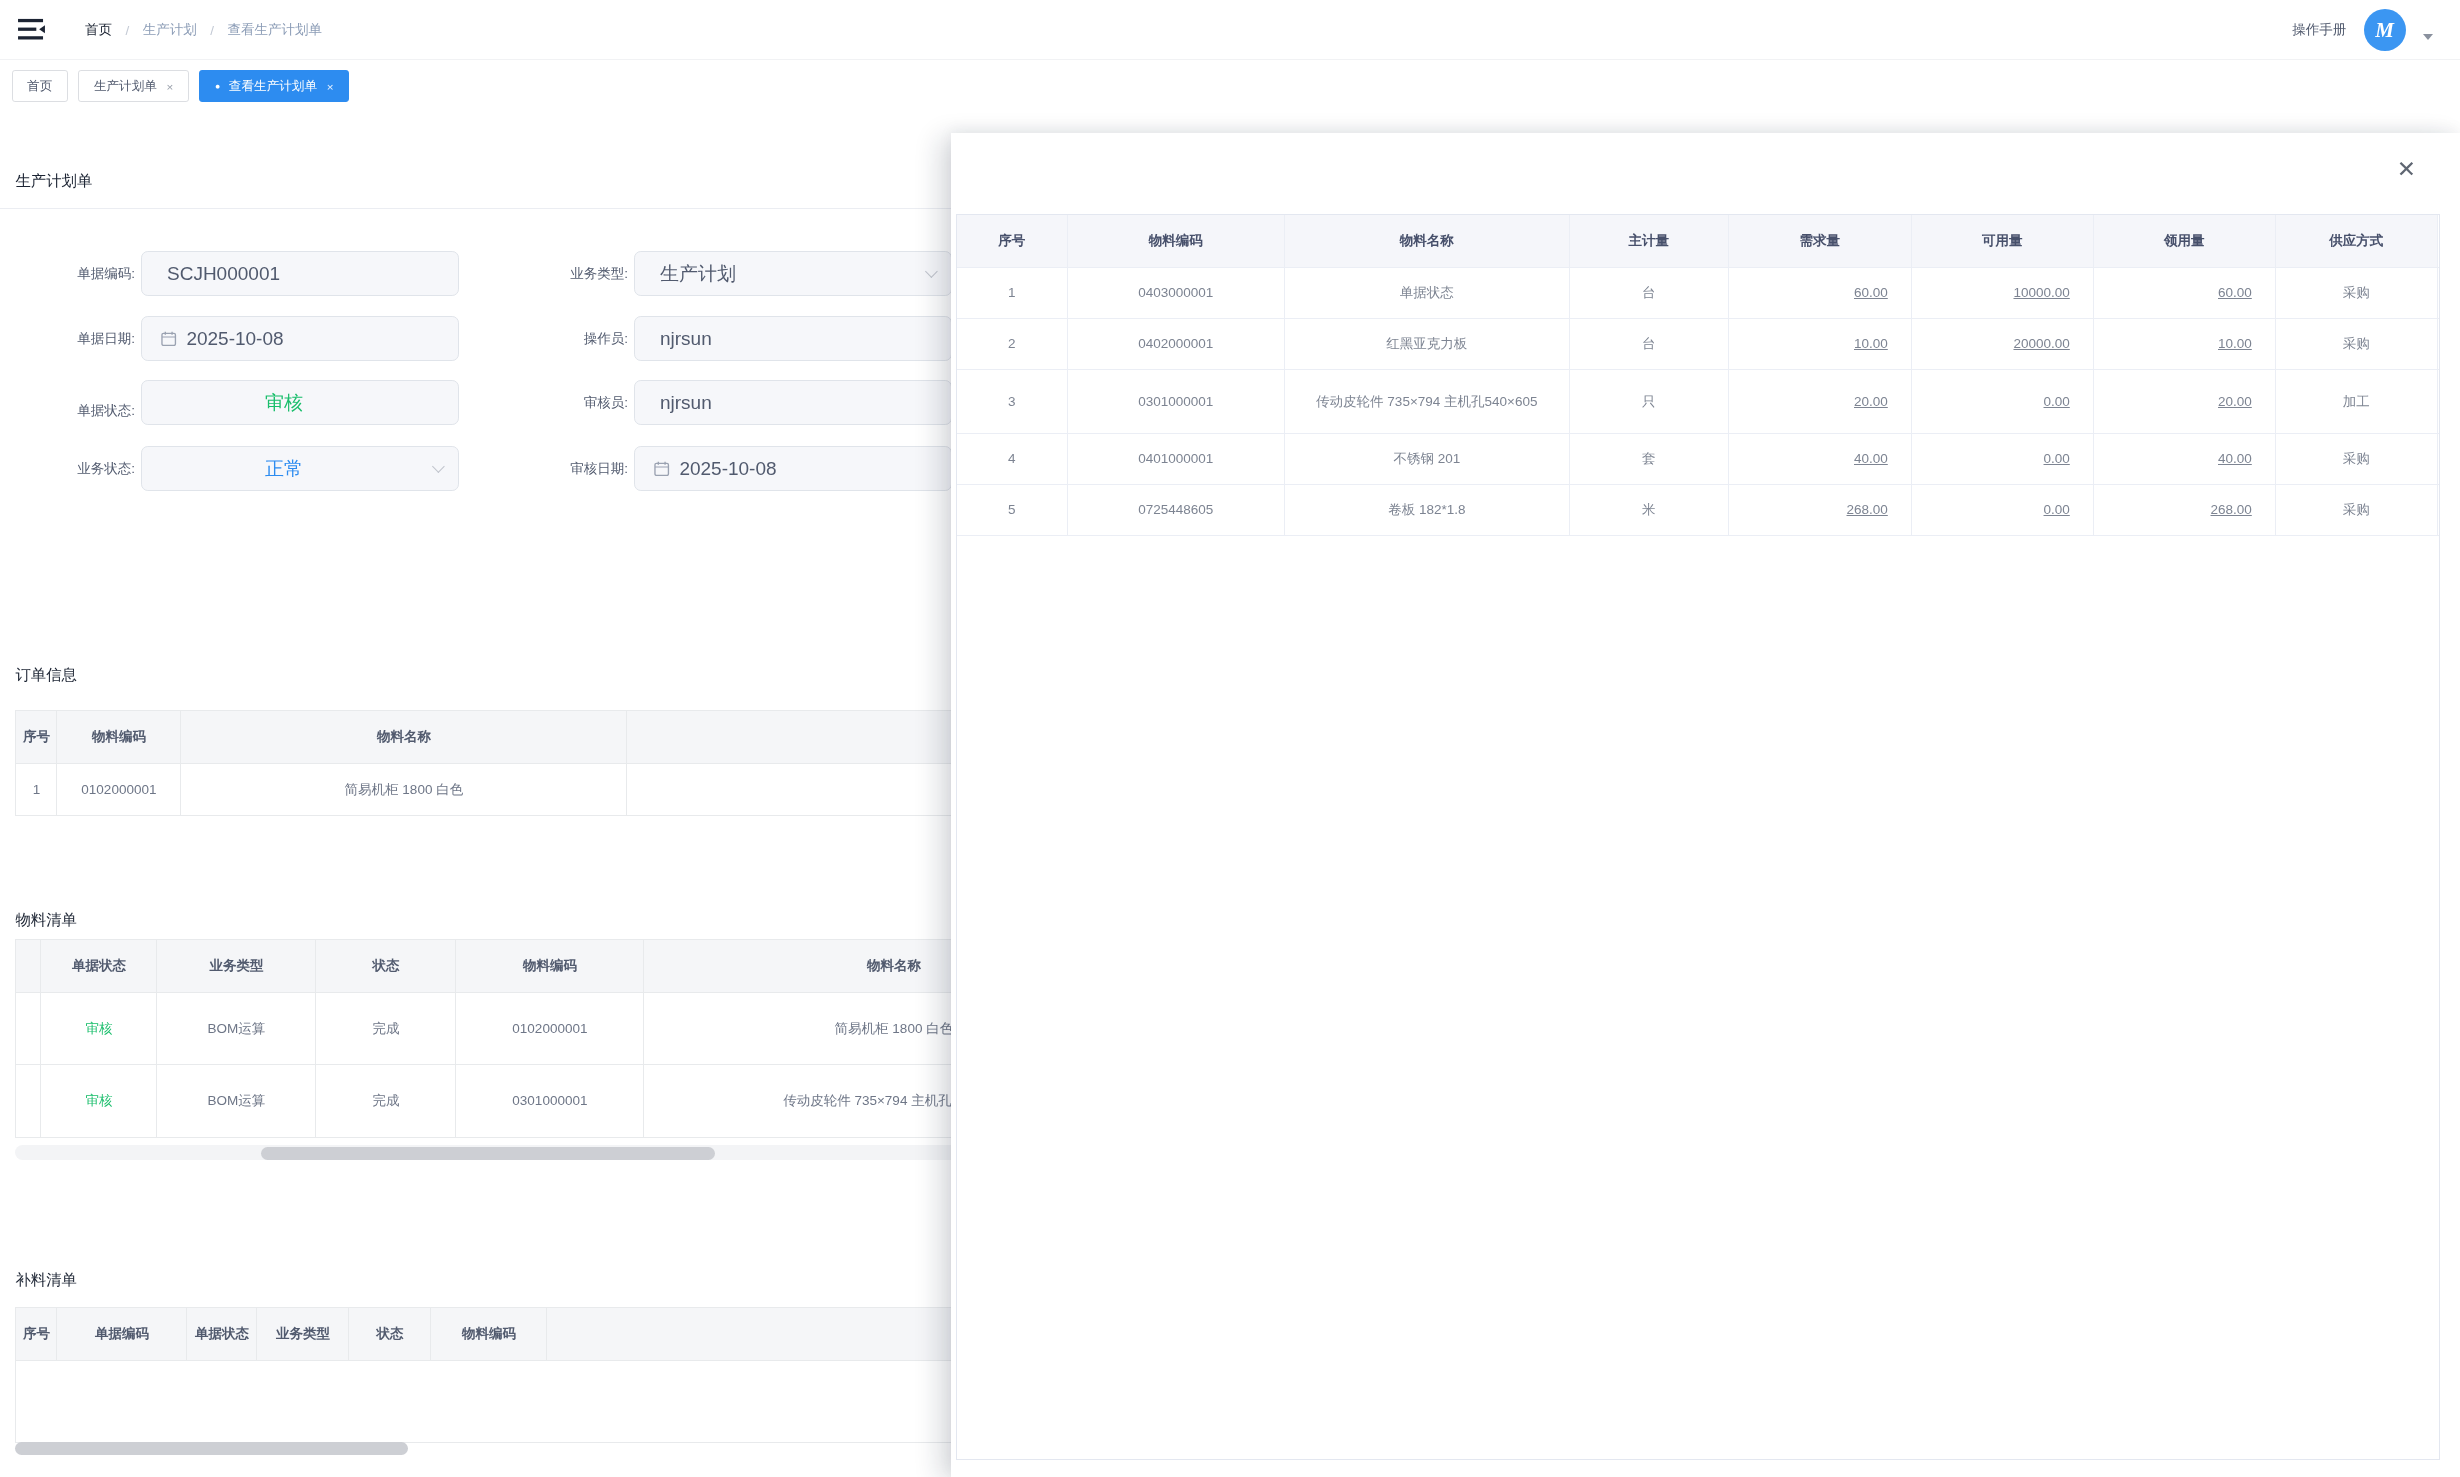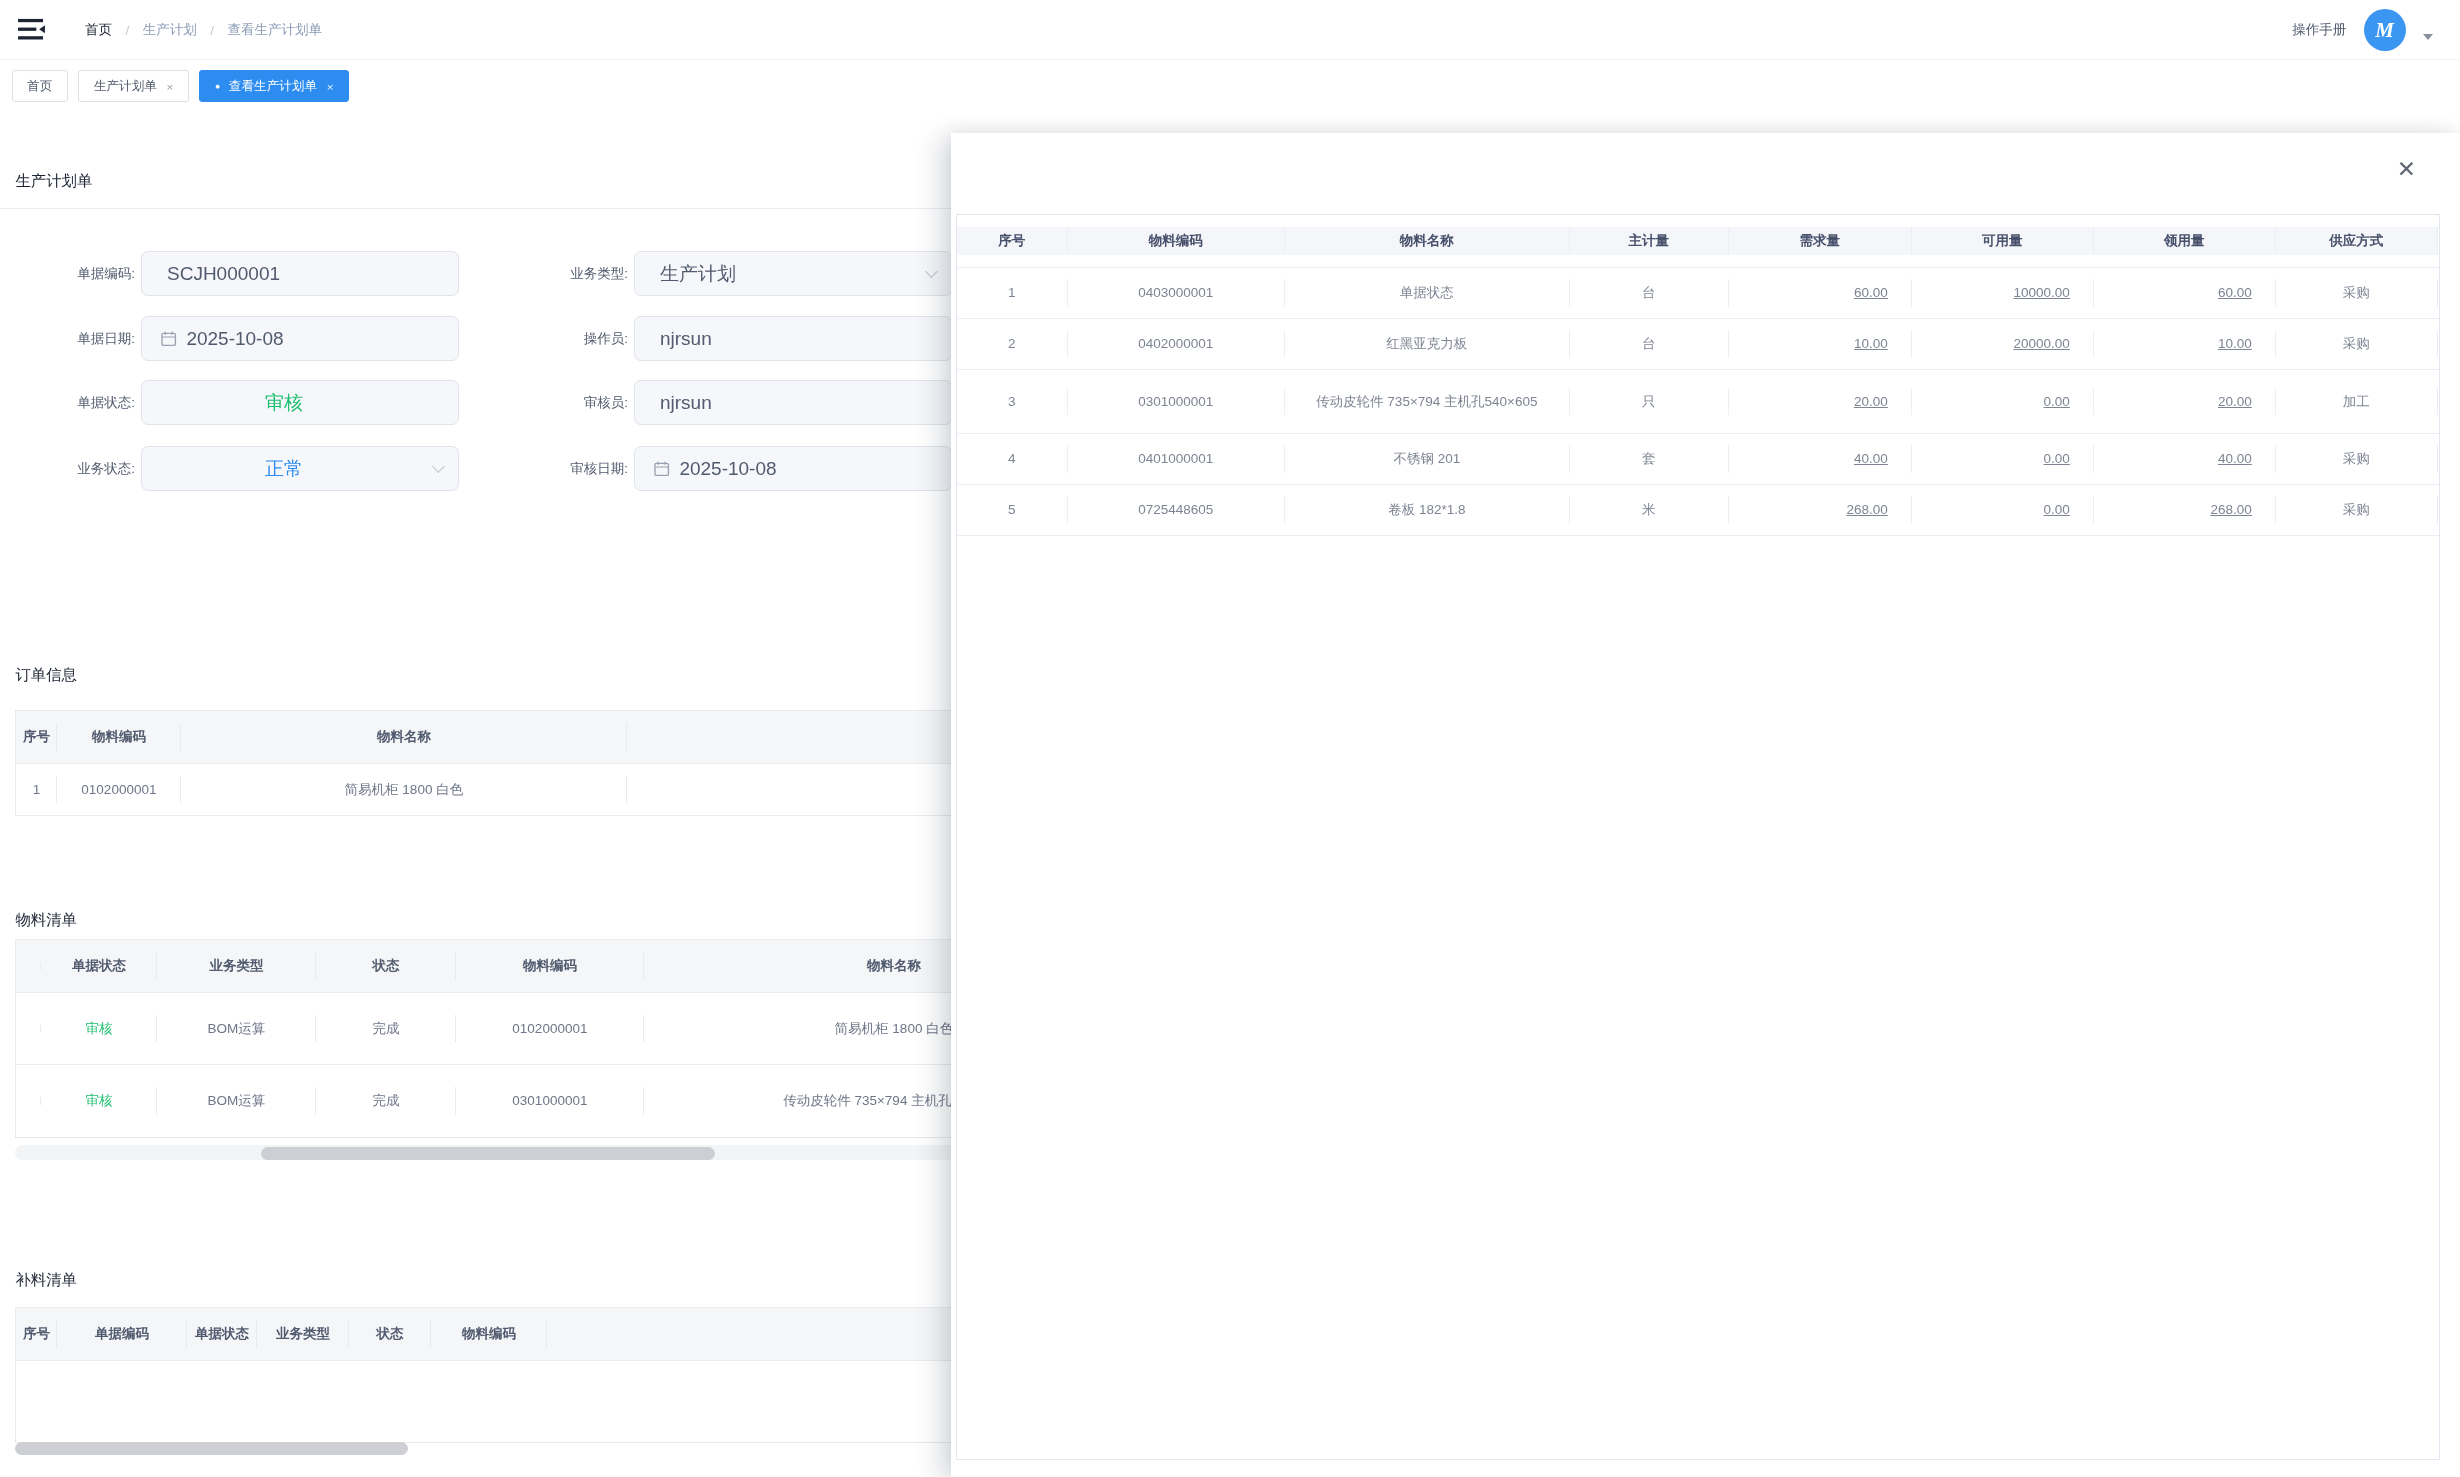--- a/index.html
+++ b/index.html
@@ -34,21 +34,21 @@
   .form-label { position:absolute; width:135px; height:45px; line-height:45px; text-align:right; font-size:13.5px; color:#515a6e; }
   .form-input { position:absolute; width:318px; height:45px; background:#f6f7fa; border:1px solid #e0e4ea; border-radius:6.8px; display:flex; align-items:center; padding-left:25px; font-size:19px; color:#515a6e; overflow:hidden; }
   .form-input.indent { padding-left:123px; }
   .form-input .chevron { position:absolute; right:17.4px; width:8.7px; height:8.7px; border-right:1.5px solid #c0c4cc; border-bottom:1.5px solid #c0c4cc; transform:rotate(45deg) translateY(-2.9px); }
   .cal-icon { width:15.4px; height:15.4px; margin-right:9.7px; flex:none; }
   .val-success { color:#19be6b; }
   .val-primary { color:#2d8cf0; }
 
   
   .gtable { position:absolute; background:#fff; border:1px solid #e8eaec; }
-  .trow { display:flex; border-bottom:1px solid #e8eaec; background:#fff;align-items:center; }
+  .trow { display:flex; border-bottom:1px solid #e8eaec; background:#fff; }
   .trow:last-child { border-bottom:none; }
   .gtable .trow.thead { background:#f5f6f8; }
   .tcell { display:flex; align-items:center; justify-content:center; text-align:center; border-right:1px solid #e8eaec; font-size:13.5px; color:#6e7687; line-height:1.45; padding:3.9px 5.8px; overflow:hidden; }
   .tcell:last-child { border-right:none; }
   .thead .tcell { font-weight:600; color:#515a6e; }
   .tcell.al-right { justify-content:flex-end; text-align:right; padding-right:23px;text-decoration:underline; }
   .modal .thead .tcell { color:#47506b; background:#f5f6fa; }
 
   .scroll-track { position:absolute; height:15.4px; background:#f3f4f6; border-radius:7.7px; }
   .scroll-thumb { position:absolute; height:12.6px; background:#cdcfd4; border-radius:6.8px; cursor:pointer; }
@@ -127,21 +127,21 @@
         <line x1="11.5" y1="0.8" x2="11.5" y2="4" stroke="#9aa2b1" stroke-width="1.4"></line>
         <line x1="1" y1="6.2" x2="15" y2="6.2" stroke="#9aa2b1" stroke-width="1.2"></line>
       </svg>
     <span>2025-10-08</span>
   </div>
   <div class="form-label" style="left:483px; top:316px; width:145px;">操作员:</div>
   <div class="form-input" style="left:634px; top:316px;">
     <span>njrsun</span>
   </div>
 
-  <div class="form-label" style="left:0; top:380px;padding-left:44px;">单据状态:</div>
+  <div class="form-label" style="left:0; top:388px;padding-left:44px;">单据状态:</div>
   <div class="form-input indent" style="left:141px; top:380px;">
     <span class="val-success">审核</span>
   </div>
   <div class="form-label" style="left:483px; top:380px; width:145px;">审核员:</div>
   <div class="form-input" style="left:634px; top:380px;">
     <span>njrsun</span>
   </div>
 
   <div class="form-label" style="left:0; top:446px;">业务状态:</div>
   <div class="form-input indent" style="left:141px; top:446px;">

